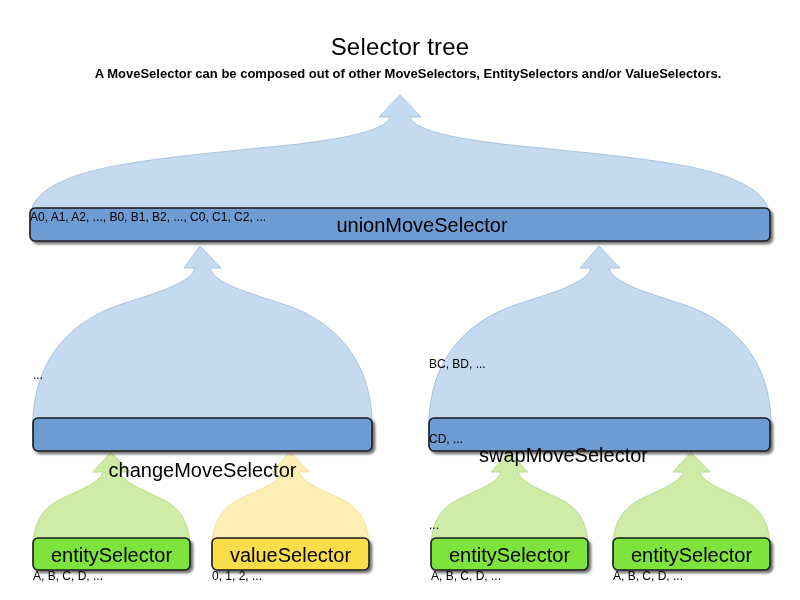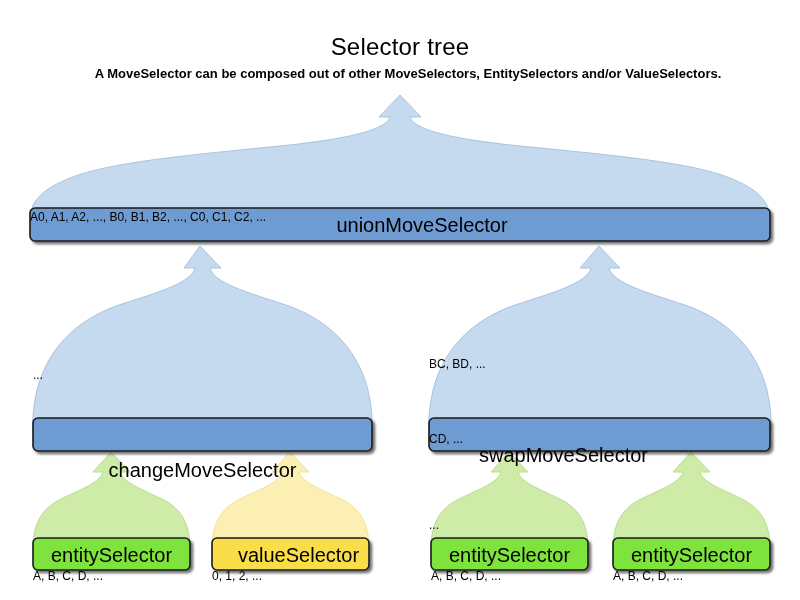--- a/index.html
+++ b/index.html
@@ -182,21 +182,21 @@
   <div class="bar-label" style="left:429px; top:445px; width:269px;">swapMoveSelector</div>
 
   <div class="node-text" style="left:33px; top:511px; width:157px;">
     <div>A, B, C, D, ...</div>
   </div>
   <div class="bar-label" style="left:33px; top:545px; width:157px;">entitySelector</div>
 
   <div class="node-text" style="left:212px; top:511px; width:157px;">
     <div>0, 1, 2, ...</div>
   </div>
-  <div class="bar-label" style="left:212px; top:545px; width:157px;padding-left:8px;">valueSelector</div>
+  <div class="bar-label" style="left:212px; top:545px; width:157px;">valueSelector</div>
 
   <div class="node-text" style="left:431px; top:511px; width:157px;">
     <div>A, B, C, D, ...</div>
   </div>
   <div class="bar-label" style="left:431px; top:545px; width:157px;">entitySelector</div>
 
   <div class="node-text" style="left:613px; top:511px; width:157px;">
     <div>A, B, C, D, ...</div>
   </div>
   <div class="bar-label" style="left:613px; top:545px; width:157px;">entitySelector</div>

